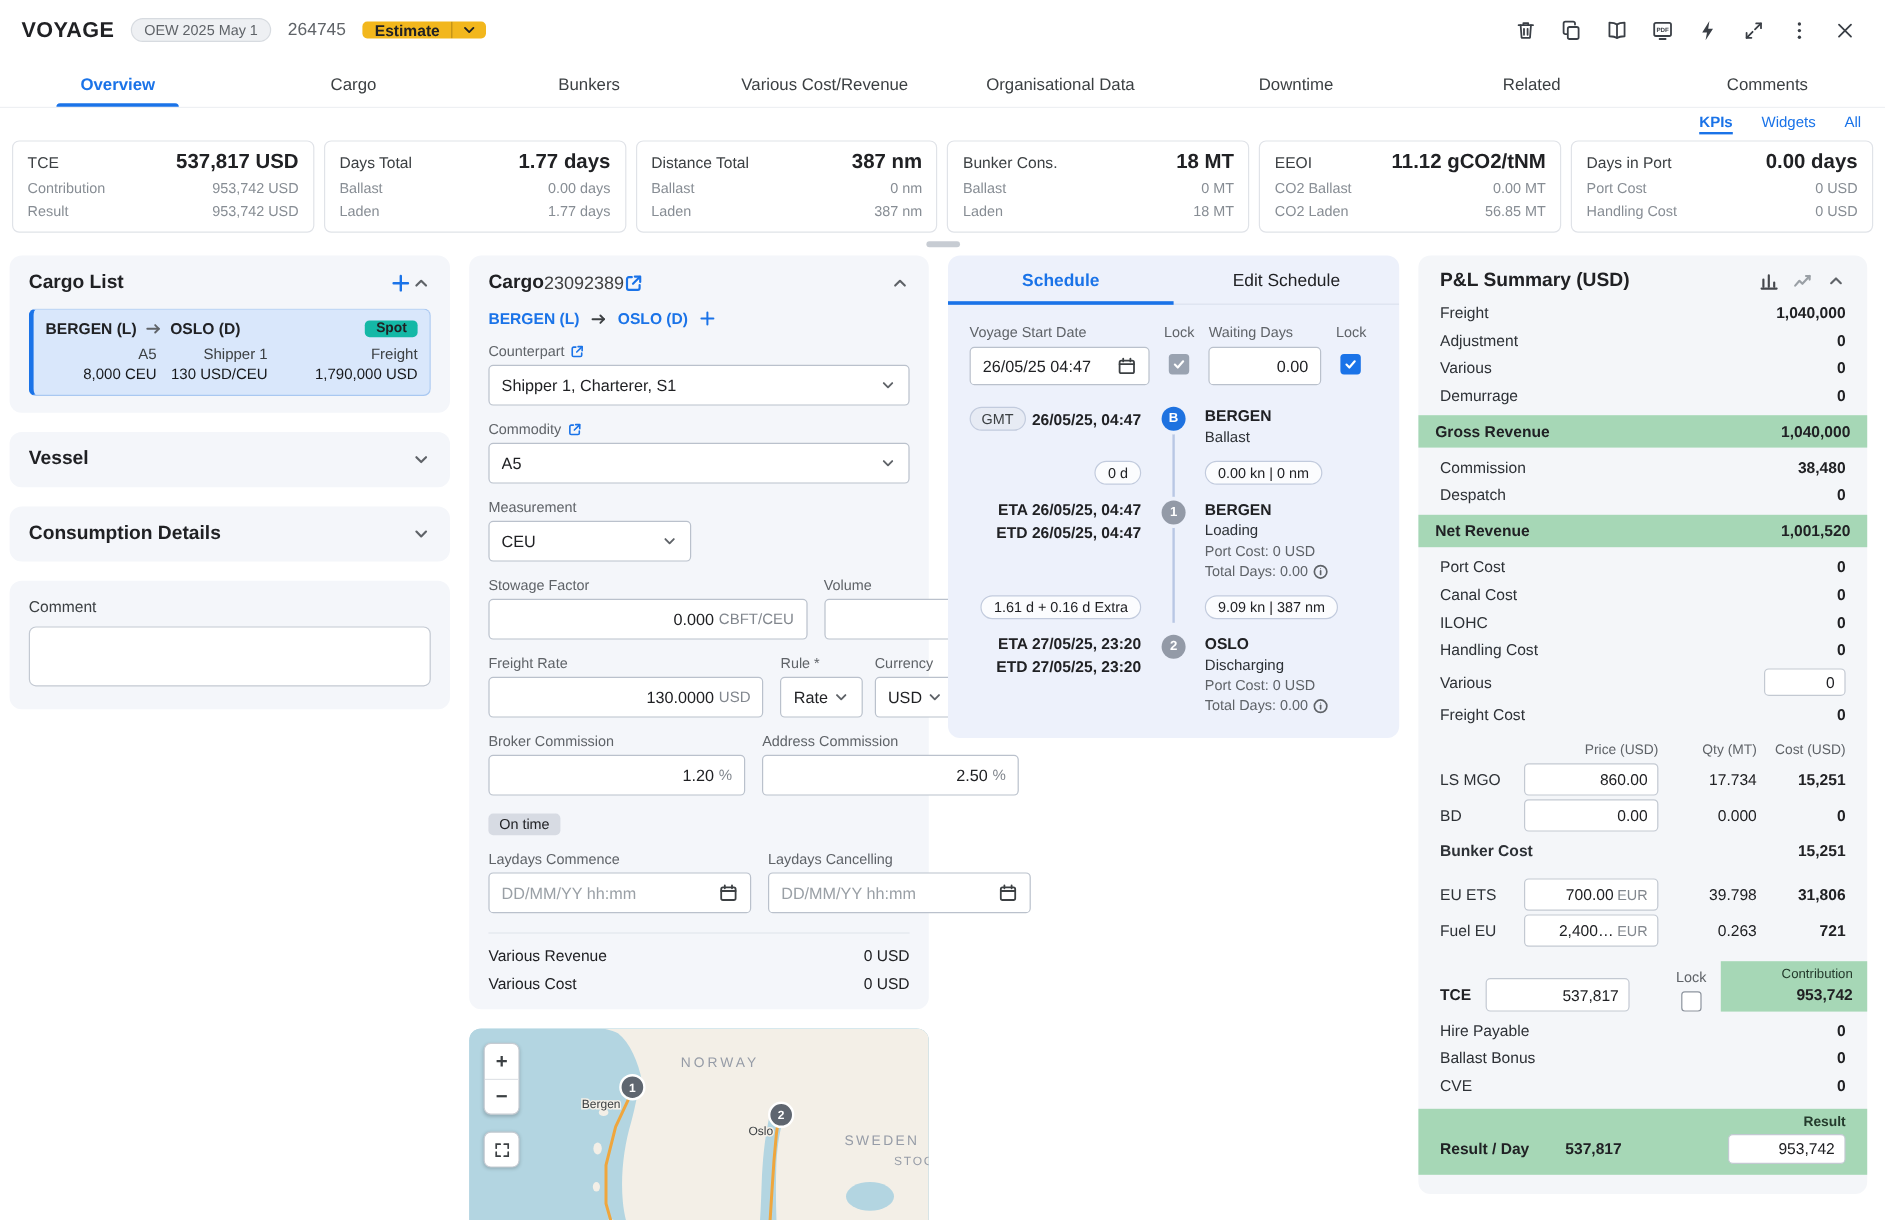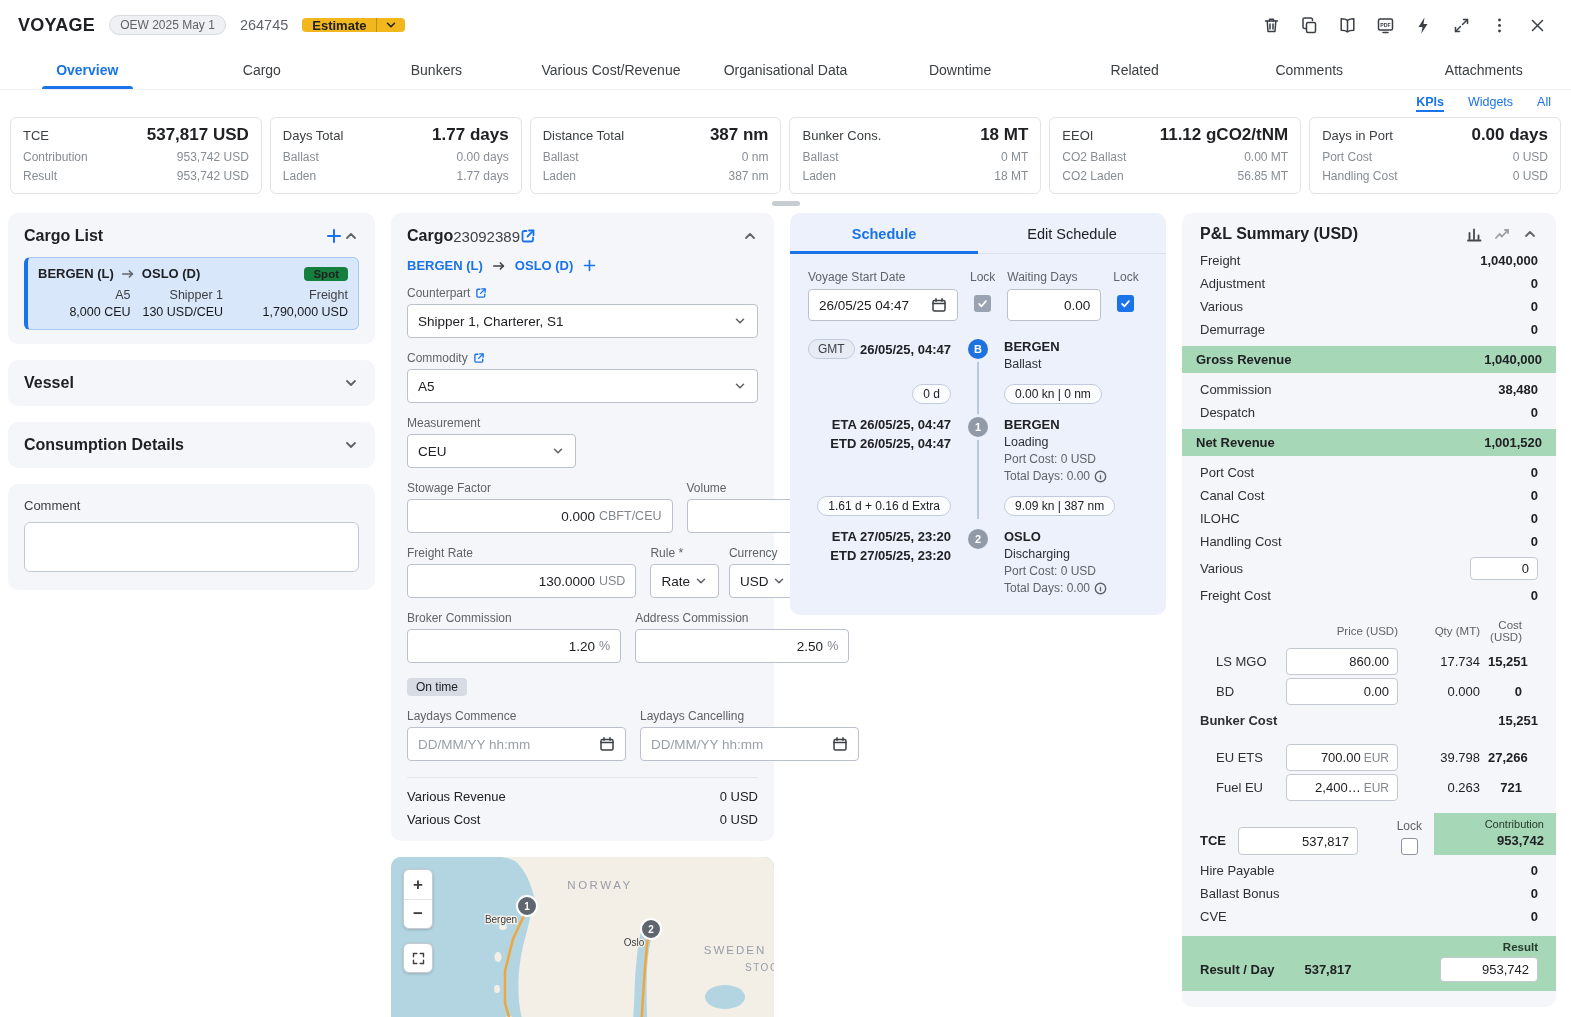--- a/index.html
+++ b/index.html
@@ -47,21 +47,21 @@
 .card-head{display:flex;align-items:center;gap:0}
 .card-title{font-size:16px;font-weight:700}
 .spacer{flex:1}
 .mini-icon{width:16px;height:16px;fill:none;stroke:#5f6368;stroke-width:1.8;stroke-linecap:round;stroke-linejoin:round;cursor:pointer}
 .mini-icon.blue{stroke:#1a73e8}
 .plus-icon{width:18px;height:18px;fill:none;stroke:#1a73e8;stroke-width:2;stroke-linecap:round;cursor:pointer}
 
 
 .cargo-item{margin-top:12px;background:#d9e7fb;border:1px solid #a9c8f1;border-left:4px solid #1a73e8;border-radius:6px;padding:8px 10px 10px;cursor:pointer}
 .ci-row1{display:flex;align-items:center;gap:7px;font-size:13px;font-weight:600}
-.ci-badge{margin-left:auto;background:#15803d;border-radius:4px;font-size:11.5px;font-weight:600;padding:1px 9px}
+.ci-badge{margin-left:auto;background:#14b8a6;border-radius:4px;font-size:11.5px;font-weight:600;padding:1px 9px}
 .ci-grid{display:grid;grid-template-columns:1fr 1fr 1.35fr;margin-top:7px;font-size:12.5px;color:#3c4043;text-align:right;row-gap:3px}
 .ci-grid .dark{color:#17191c}
 .arrow-icon{width:14px;height:14px;fill:none;stroke:#5f6368;stroke-width:1.8;stroke-linecap:round;stroke-linejoin:round}
 .arrow-icon.blue{stroke:#3c4043}
 
 
 .comment-label{font-size:13px;color:#3c4043}
 .comment-box{margin-top:9px;width:100%;height:50px;background:#fff;border:1px solid #c3c9d2;border-radius:6px;resize:none;font:13px "Liberation Sans",sans-serif;padding:6px 8px;outline:none}
 
 
@@ -131,21 +131,21 @@
 .pnl-card{background:#f4f6f9;border-radius:10px;padding:12px 18px 16px}
 .pnl-head{display:flex;align-items:center;gap:12px;margin-bottom:6px}
 .prow{display:flex;justify-content:space-between;align-items:center;padding:4px 0;font-size:13px}
 .prow .pl{color:#2d3136}
 .prow .pv{font-weight:600}
 .pgreen{background:#a6d7b6;margin:5px -18px;padding:6px 14px;display:flex;justify-content:space-between;font-size:13px;font-weight:700}
 .pbox{display:flex;align-items:center;background:#fff;border:1px solid #c3c9d2;border-radius:4px;height:27px;padding:0 8px;gap:3px}
 .pbox input{border:0;outline:0;width:100%;min-width:0;text-align:right;font:13px "Liberation Sans",sans-serif;background:transparent;color:#202124}
 .pbox .u{color:#82878e;font-size:12px;white-space:nowrap}
 .vbox{width:68px;height:23px}
-.bgrid{display:grid;grid-template-columns:62px 112px 74px 1fr;align-items:center;column-gap:8px;font-size:13px;margin:3px 16px}
+.bgrid{display:grid;grid-template-columns:62px 112px 74px 1fr;align-items:center;column-gap:8px;font-size:13px;margin:3px 0}
 .bh{font-size:11.5px;color:#5f6368;text-align:right;padding:9px 0 2px}
 .bnum{text-align:right}
 .bnum.bold{font-weight:600}
 .blbl{color:#2d3136}
 .tce-row{display:flex;align-items:flex-end;gap:12px;margin:12px 0 4px}
 .tce-lbl{font-size:13px;font-weight:700;padding-bottom:7px}
 .tce-in{width:120px;height:28px}
 .lockcol{display:flex;flex-direction:column;align-items:center;gap:5px;margin-left:auto}
 .lockcol .sc-label{margin:0}
 .tce-green{margin-right:-18px;background:#a6d7b6;padding:5px 12px 7px;text-align:right;min-width:122px}
@@ -235,21 +235,20 @@
 
   <nav class="tabs">
     <div class="tab active">Overview</div>
     <div class="tab">Cargo</div>
     <div class="tab">Bunkers</div>
     <div class="tab">Various Cost/Revenue</div>
     <div class="tab">Organisational Data</div>
     <div class="tab">Downtime</div>
     <div class="tab">Related</div>
     <div class="tab">Comments</div>
-    <div class="tab">Attachments</div>
   </nav>
 
   <section class="kpi-wrap">
     <div class="kpi-links">
       <span class="kpi-link active">KPIs</span>
       <span class="kpi-link">Widgets</span>
       <span class="kpi-link">All</span>
     </div>
     <div class="kpi-row">
       <div class="kpi-card">
@@ -871,21 +870,21 @@
             <span class="pv" style="font-weight:700">15,251</span>
           </div>
 
         <div class="bgrid" style="margin-top:12px">
           <span class="blbl">EU ETS</span>
           <div class="pbox">
               <input value="700.00" style="">
               <span class="u">EUR</span>
             </div>
           <span class="bnum">39.798</span>
-          <span class="bnum bold">27,266</span>
+          <span class="bnum bold">31,806</span>
         </div>
         <div class="bgrid">
           <span class="blbl">Fuel EU</span>
           <div class="pbox">
               <input value="2,400…" style="">
               <span class="u">EUR</span>
             </div>
           <span class="bnum">0.263</span>
           <span class="bnum bold">721</span>
         </div>

